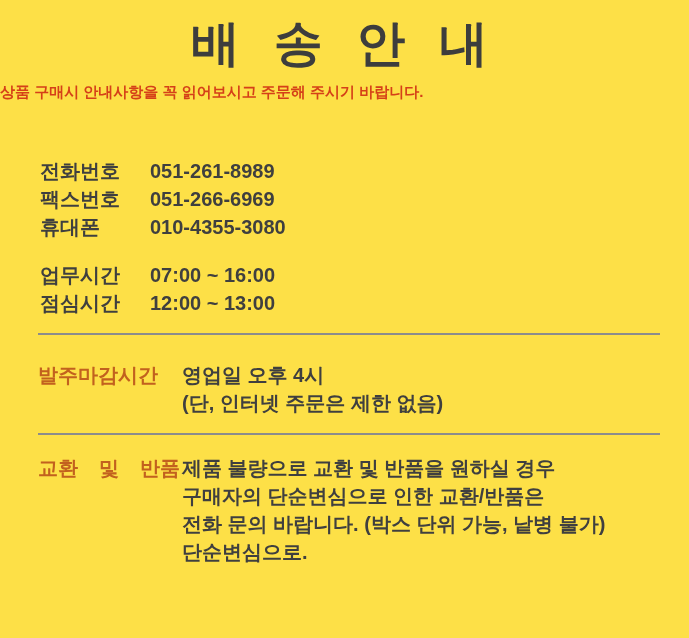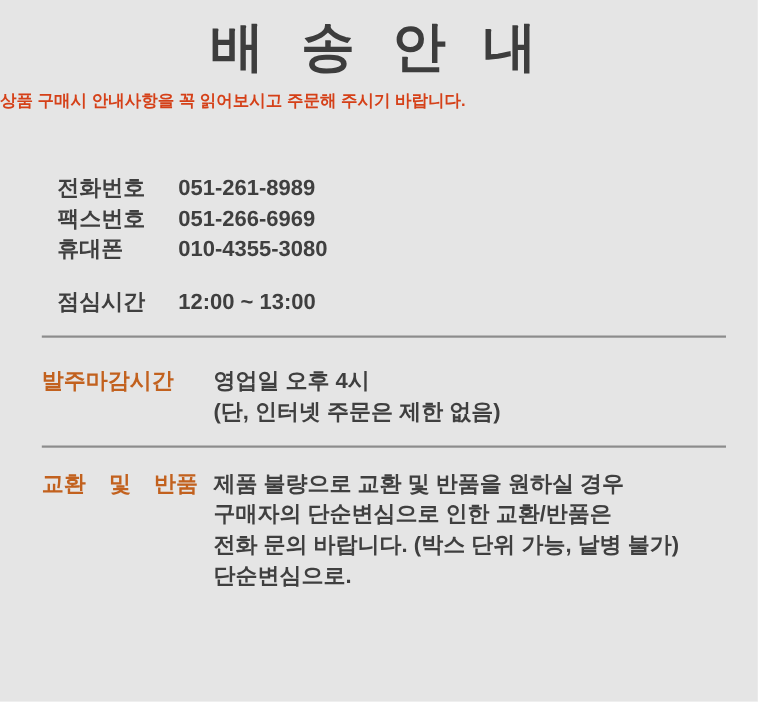--- a/index.html
+++ b/index.html
@@ -12,21 +12,21 @@
   * { margin: 0; padding: 0; box-sizing: border-box; }
   html, body { background: #ffffff; }
   body {
     font-family: "Liberation Sans", "DejaVu Sans", sans-serif;
     font-weight: 700;
   }
   .page {
     position: relative;
     width: 689px;
     height: 638px;
-    background: #e5e5e5;
+    background: #fde047;
     overflow: hidden;
   }
   .title {
     padding-top: 14px;
     text-align: center;
     font-size: 49px;
     line-height: 58px;
     letter-spacing: 10px;
     color: var(--title-text);
     font-weight: 700;
@@ -51,21 +51,21 @@
     font-size: 20px;
     line-height: 28px;
     color: var(--accent);
     text-align: justify;
     text-align-last: justify;
     text-justify: distribute;
     overflow: hidden;
     white-space: nowrap;
   }
   .section-content {
-    margin-left: 14px;
+    margin-left: 2px;
     font-size: 20px;
     line-height: 28px;
     color: var(--body-text);
   }
   .kv-line { white-space: nowrap; }
   .term {
     display: inline-block;
     width: 98px;
     margin-right: 12px;
     text-align: justify;
@@ -99,20 +99,23 @@
         <span class="term">전화번호</span><span>051-261-8989</span>
       </div>
       <div class="kv-line">
         <span class="term">팩스번호</span><span>051-266-6969</span>
       </div>
       <div class="kv-line">
         <span class="term">휴대폰</span><span>010-4355-3080</span>
       </div>
       <div class="group-gap"></div>
       <div class="kv-line">
+        <span class="term">업무시간</span><span>07:00 ~ 16:00</span>
+      </div>
+      <div class="kv-line">
         <span class="term">점심시간</span><span>12:00 ~ 13:00</span>
       </div>
     </div>
   </div>
 
   <hr class="divider">
 
   <div class="section sec-2">
     <div class="section-label">발주마감시간</div>
     <div class="section-content">

